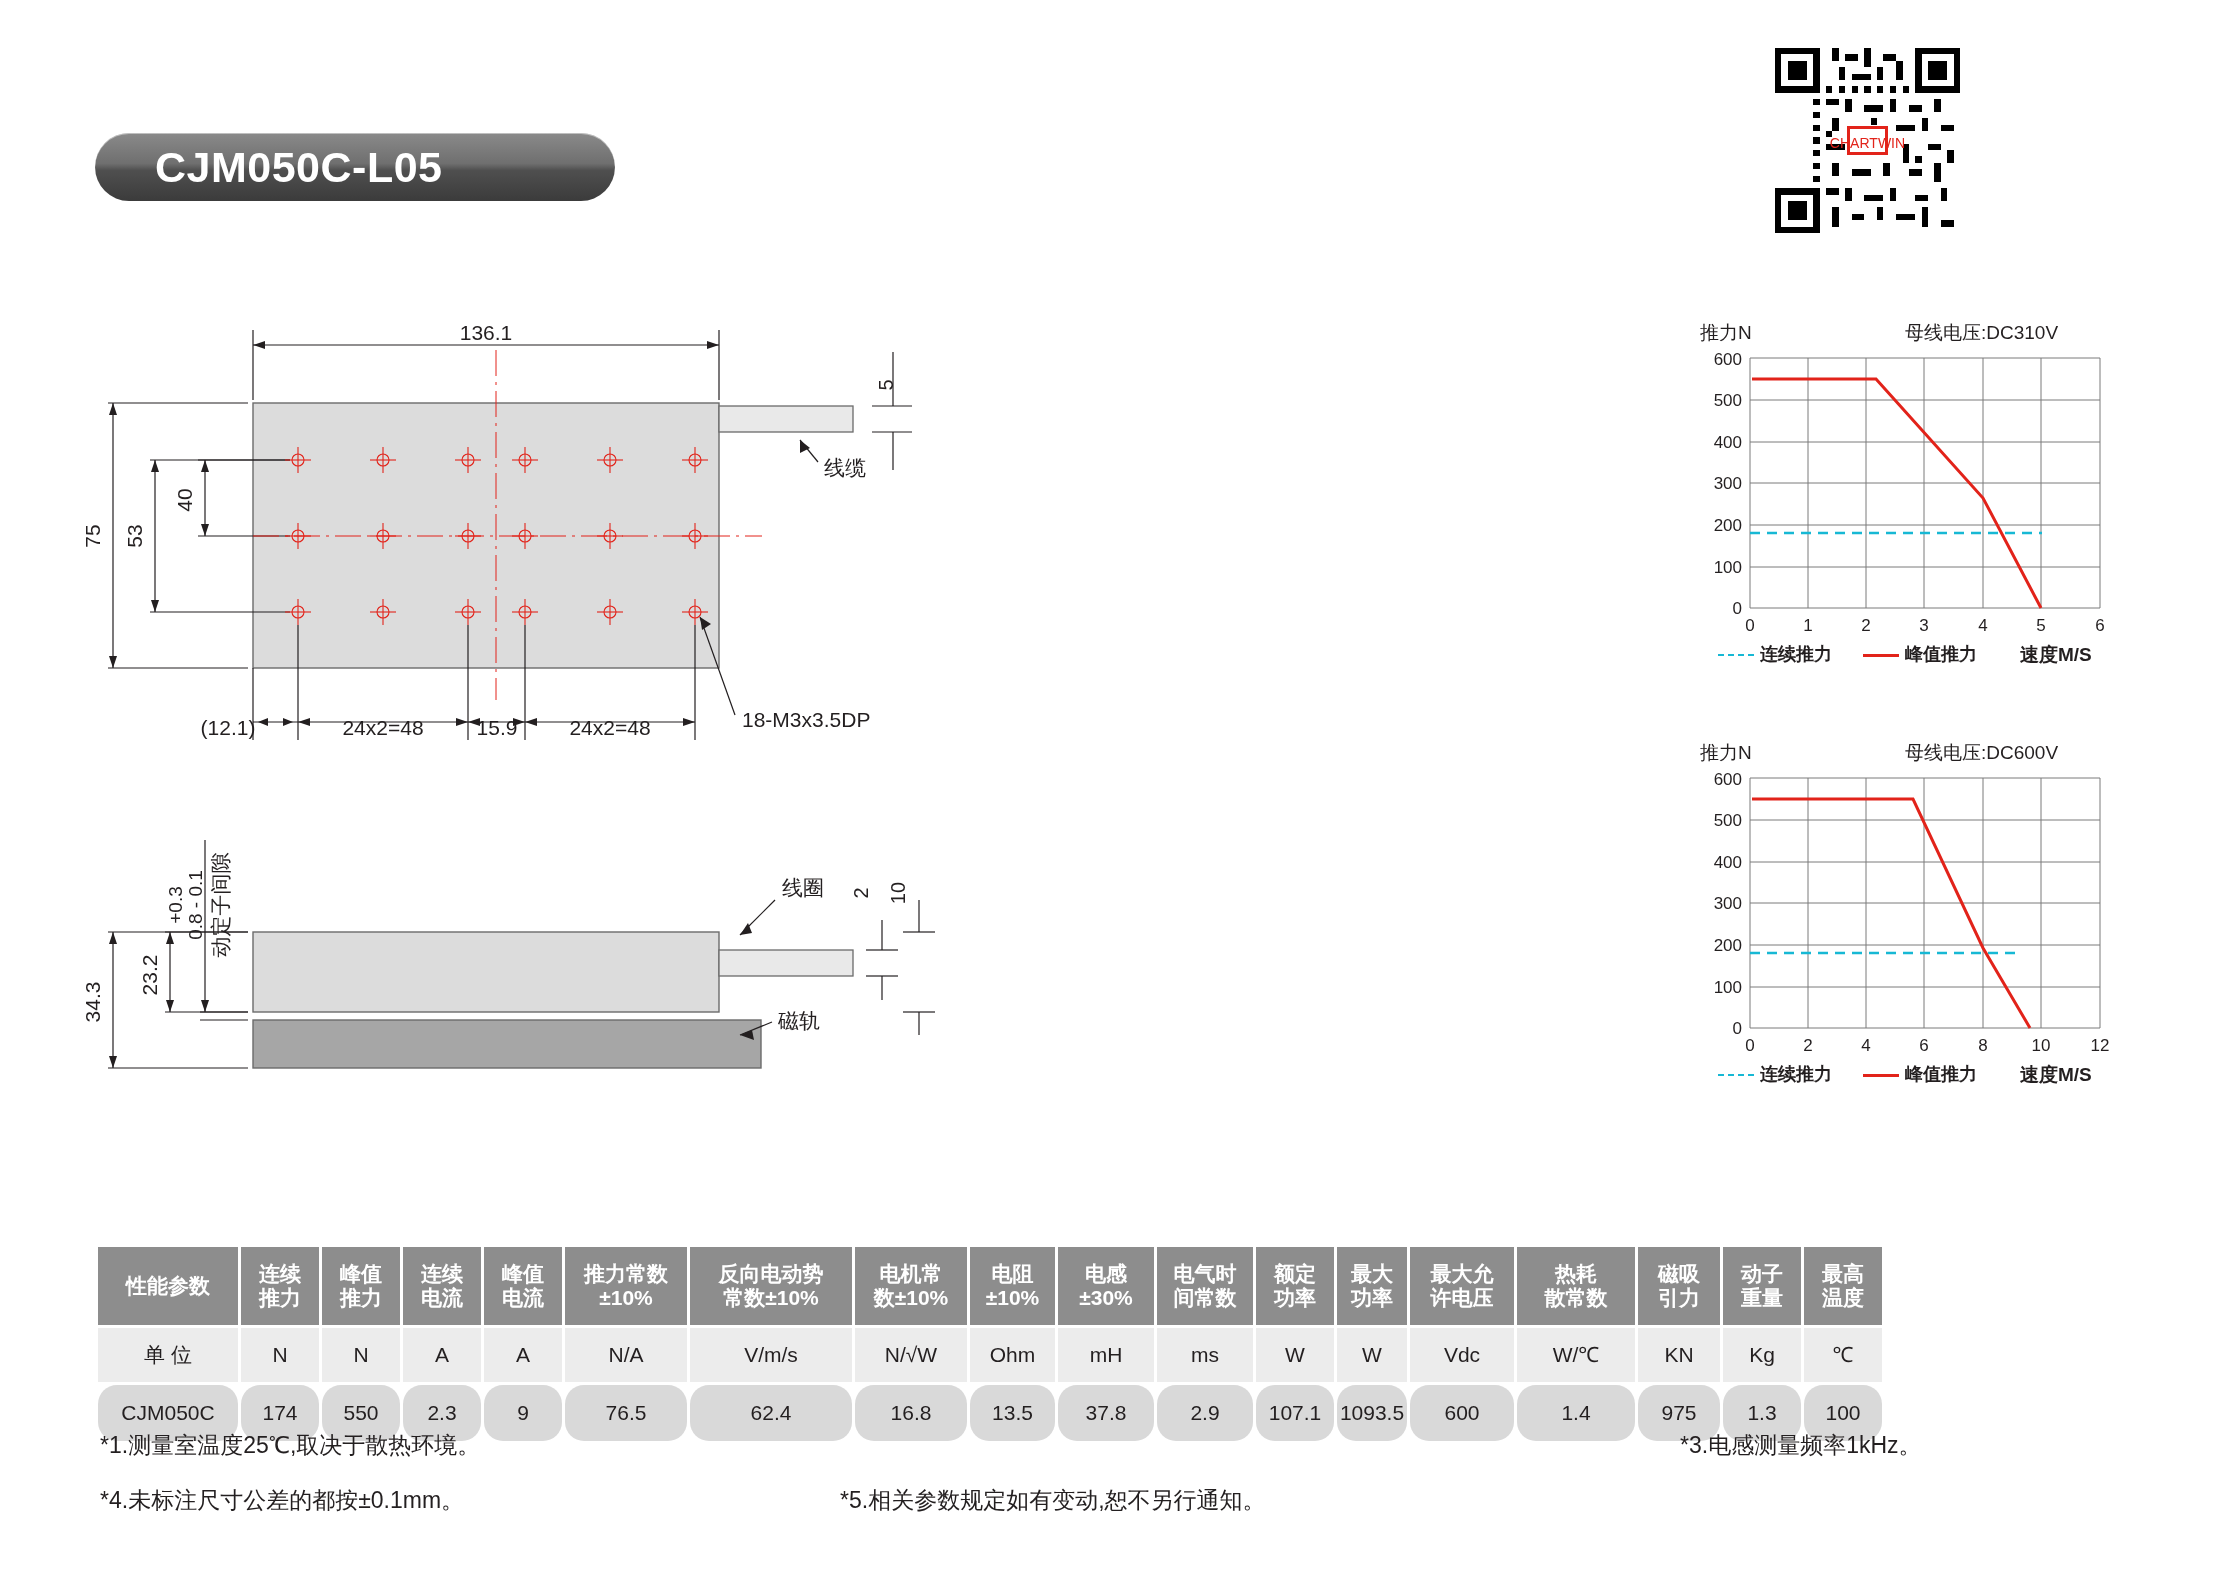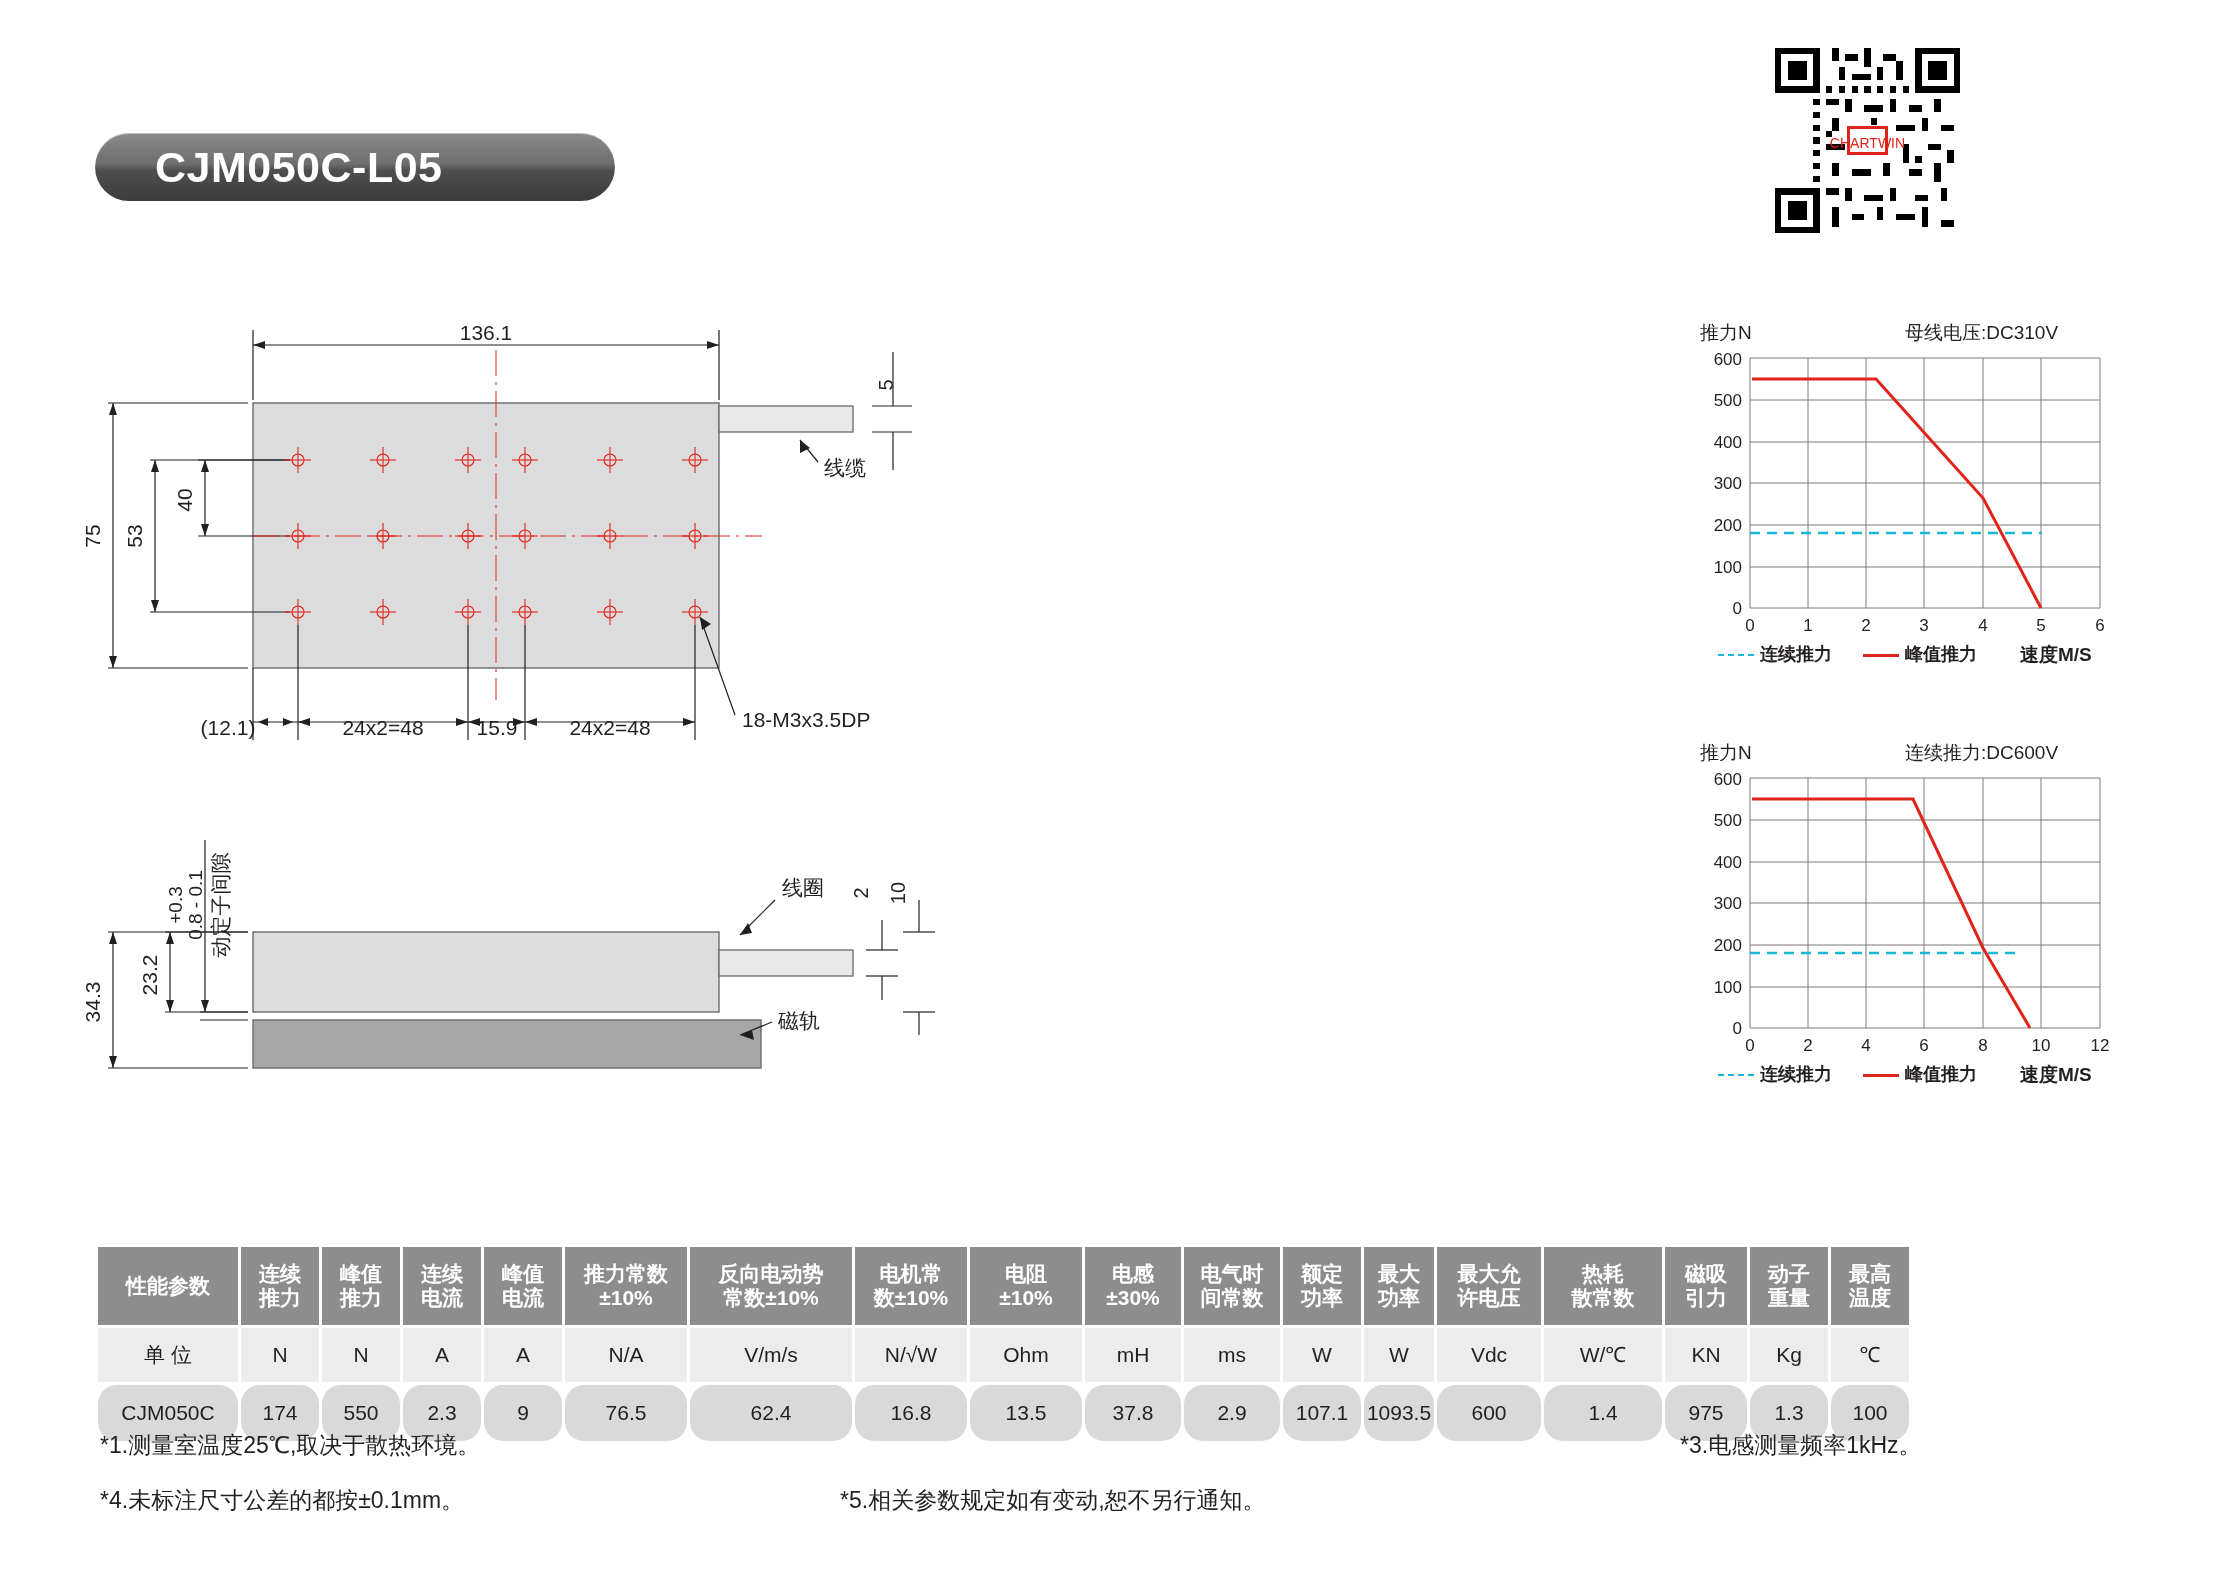--- a/index.html
+++ b/index.html
@@ -406,21 +406,21 @@
     </svg>
     <div class="legend" style="left:28px;top:322px;">
       <span class="ln dash"></span><span class="lb">连续推力</span>
       <span class="ln solid"></span><span class="lb">峰值推力</span>
     </div>
     <div class="axis-x-label" style="left:330px;top:322px;">速度M/S</div>
   </div>
 
   <div class="chart-panel" style="left:1690px;top:740px;width:440px;height:360px;">
     <div class="chart-title-left" style="left:10px;top:0px;">推力N</div>
-    <div class="chart-title-right" style="left:215px;top:0px;">连续推力:DC600V</div>
+    <div class="chart-title-right" style="left:215px;top:0px;">母线电压:DC600V</div>
     <svg width="440" height="300" viewBox="0 0 440 300" style="position:absolute;left:0;top:26px;">
       <g stroke="#7a7a7a" stroke-width="1">
         <line x1="60" y1="12" x2="410" y2="12"></line>
         <line x1="60" y1="262" x2="410" y2="262"></line>
         <line x1="60" y1="12" x2="60" y2="262"></line>
         <line x1="410" y1="12" x2="410" y2="262"></line>
         <line x1="118" y1="12" x2="118" y2="262"></line>
         <line x1="176" y1="12" x2="176" y2="262"></line>
         <line x1="234" y1="12" x2="234" y2="262"></line>
         <line x1="293" y1="12" x2="293" y2="262"></line>
@@ -463,21 +463,21 @@
     <tbody>
         <tr class="head">
       <td style="width:140px;"><span>性能参数</span></td>
       <td style="width:78px;"><span>连续</span><br><span>推力</span></td>
       <td style="width:78px;">峰值<br>推力</td>
       <td style="width:78px;">连续<br>电流</td>
       <td style="width:78px;">峰值<br>电流</td>
       <td style="width:122px;">推力常数<br>±10%</td>
       <td style="width:162px;">反向电动势<br>常数±10%</td>
       <td style="width:112px;margin-left:48px;">电机常<br>数±10%</td>
-      <td style="width:112px;">电阻<br>±10%</td>
+      <td style="width:85px;">电阻<br>±10%</td>
       <td style="width:96px;">电感<br>±30%</td>
       <td style="width:96px;">电气时<br>间常数</td>
       <td style="width:78px;">额定<br>功率</td>
       <td style="width:70px;">最大<br>功率</td>
       <td style="width:104px;">最大允<br>许电压</td>
       <td style="width:118px;">热耗<br>散常数</td>
       <td style="width:82px;">磁吸<br>引力</td>
       <td style="width:78px;">动子<br>重量</td>
       <td style="width:78px;">最高<br>温度</td>
     </tr>

